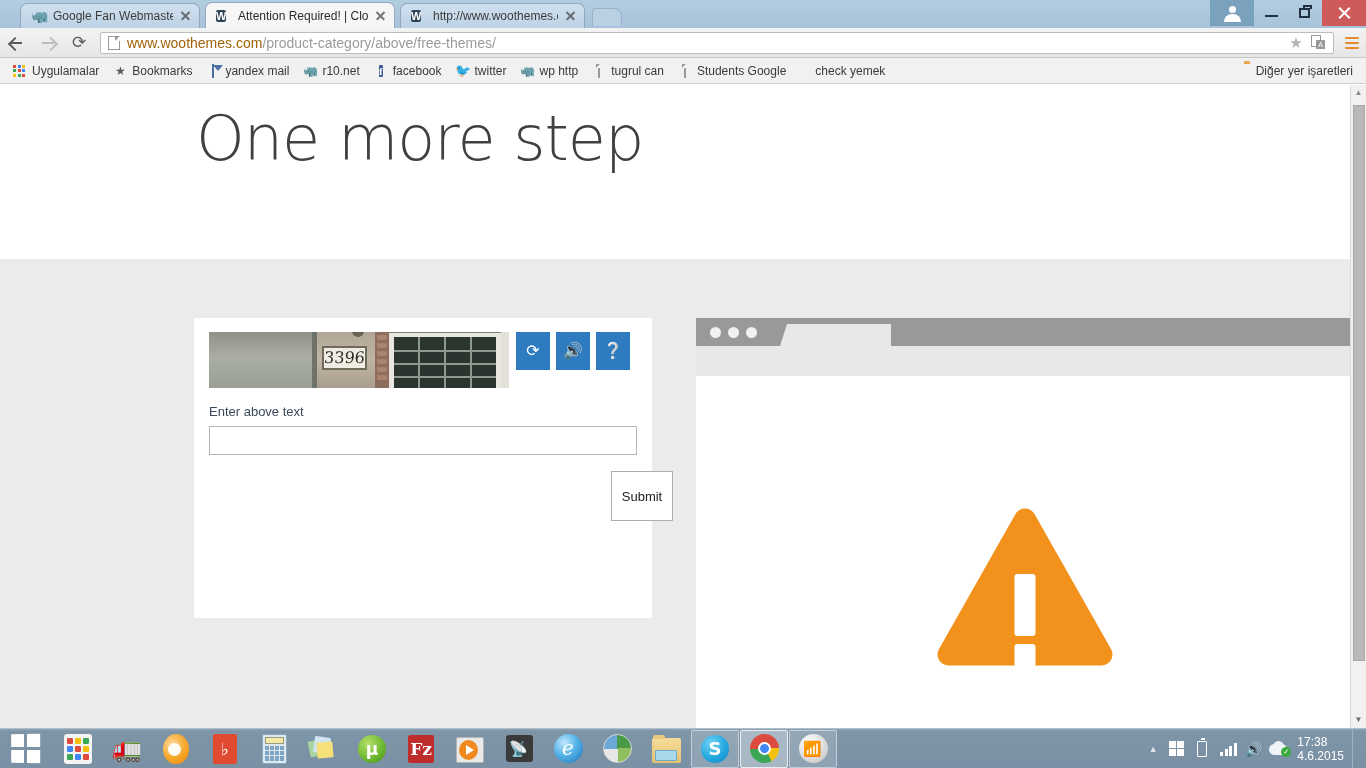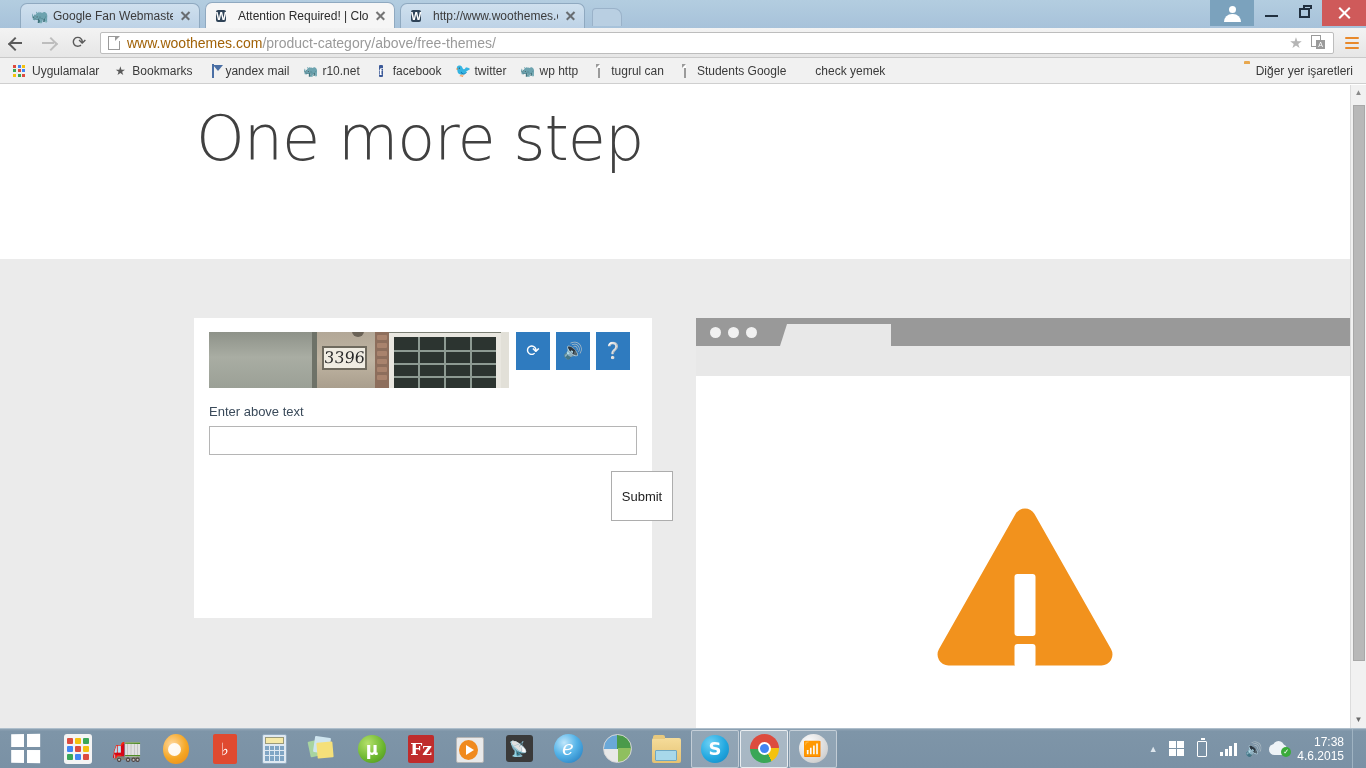--- a/index.html
+++ b/index.html
@@ -307,21 +307,21 @@
   .tray-win { display:grid; grid-template-columns:7px 7px; grid-template-rows:7px 7px; gap:1.5px; }
   .tray-win span { background:#fff; display:block; }
   .tray-batt { width:10px; height:16px; border:1.5px solid #fff; border-radius:1px; position:relative; }
   .tray-batt::before { content:""; position:absolute; left:2.5px; top:-3.5px; width:4px; height:2px; background:#fff; }
   .tray-bars { display:flex; align-items:flex-end; gap:1.5px; height:14px; }
   .tray-bars i { width:3px; background:#fff; display:block; }
   .tray-cloud { position:relative; width:22px; height:16px; }
   .tray-cloud .c { position:absolute; left:0; top:3px; width:18px; height:11px; background:#eef3f7; border-radius:9px; }
   .tray-cloud .c2 { position:absolute; left:4px; top:0px; width:11px; height:11px; background:#eef3f7; border-radius:50%; }
   .tray-cloud .chk { position:absolute; right:0; bottom:0; width:10px; height:10px; border-radius:50%; background:#3aab3a; color:#fff; font-size:7px; line-height:10px; text-align:center; }
-  .clock { color:#ffffff; font-size:12px; line-height:14px; text-align:right; padding:0 8px 0 4px; }
+  .clock { color:#ffffff; font-size:12px; line-height:14px; text-align:left; padding:0 8px 0 4px; }
   .showdesk { width:8px; height:40px; border-left:1px solid #9fb3c2; }
 </style>
 </head>
 <body>
 
 <div id="chrome-window">
 
   <div class="tabstrip">
 
     <div class="tab inactive" style="left:20px; width:180px;">

